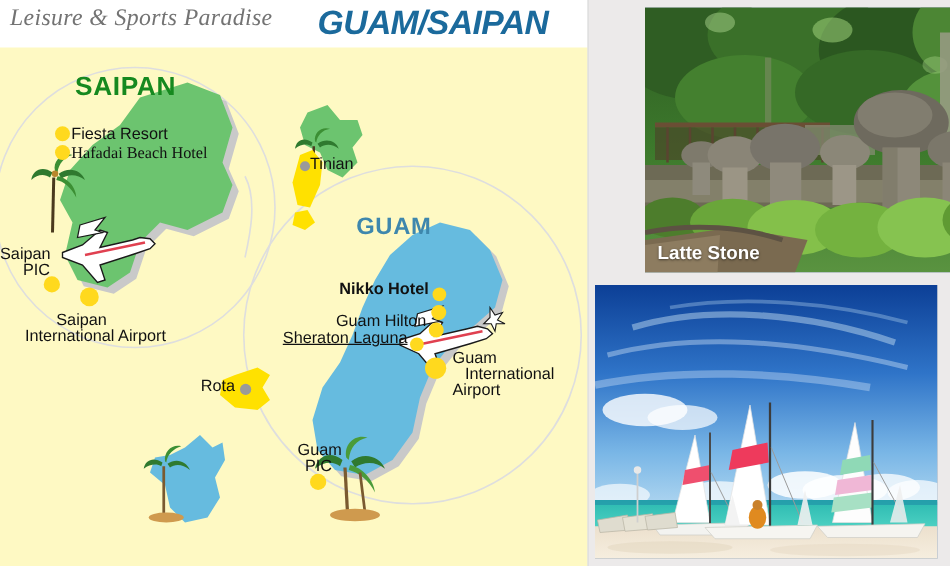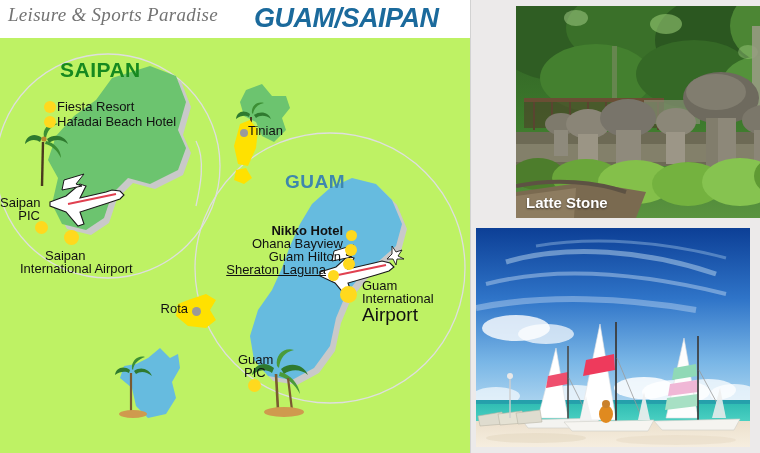--- a/index.html
+++ b/index.html
@@ -31,21 +31,21 @@
     font-weight:bold;
     font-size:27px;
     color:#1b6a9c;
     letter-spacing:-0.5px;
     white-space:nowrap;
   }
 
   
   #map-panel{
     position:absolute;left:0;top:38px;width:470px;height:415px;
-    background:#bef264;
+    background:#fef9c3;
     overflow:hidden;
   }
   #map-svg{position:absolute;left:0;top:0;}
 
   .map-label{
     position:absolute;
     font-family:"Liberation Sans", sans-serif;
     color:#111111;
     white-space:nowrap;
     line-height:1.05;
@@ -204,21 +204,21 @@
       </g>
 
     </svg>
 
     <div class="region-title" id="saipan-title">SAIPAN</div>
 
     <div class="dot" style="left:44px;top:63px;width:12px;height:12px;"></div>
     <div class="map-label" style="left:57px;top:62px;font-size:13px;text-align:center;">Fiesta Resort</div>
 
     <div class="dot" style="left:44px;top:78px;width:12px;height:12px;"></div>
-    <div class="map-label" style="left:57px;top:77px;font-size:13px;">Hafadai Beach Hotel</div>
+    <div class="map-label" style="left:57px;top:77px;font-size:13px;font-family:Liberation Serif, serif;">Hafadai Beach Hotel</div>
 
     <div class="dot" style="left:35px;top:183px;width:13px;height:13px;"></div>
     <div class="map-label lbl-right" style="left:0px;top:158px;width:40px;font-size:13px;">Saipan</div>
     <div class="map-label lbl-right" style="left:0px;top:171px;width:40px;font-size:13px;">PIC</div>
 
     <div class="dot" style="left:64px;top:192px;width:15px;height:15px;"></div>
     <div class="map-label" style="left:45px;top:211px;font-size:13px;">Saipan</div>
     <div class="map-label" style="left:20px;top:224px;font-size:13px;">International Airport</div>
 
     <div class="dot dot-grey" style="left:240px;top:91px;width:8px;height:8px;"></div>
@@ -226,32 +226,31 @@
 
     <div class="dot dot-grey" style="left:192px;top:269px;width:9px;height:9px;"></div>
     <div class="map-label lbl-right" style="left:140px;top:264px;width:48px;font-size:13px;">Rota</div>
 
     <div class="region-title" id="guam-title">GUAM</div>
 
     <div class="dot" style="left:346px;top:192px;width:11px;height:11px;"></div>
     <div class="map-label lbl-right" style="left:230px;top:186px;width:113px;font-size:13px;font-weight:bold;">Nikko Hotel</div>
 
     <div class="dot" style="left:345px;top:206px;width:12px;height:12px;"></div>
-    <div class="map-label lbl-right" style="left:218px;top:199px;width:125px;font-size:13px;">Ohana Bayview</div>
 
     <div class="dot" style="left:343px;top:220px;width:12px;height:12px;"></div>
     <div class="map-label lbl-right" style="left:230px;top:212px;width:111px;font-size:13px;">Guam Hilton</div>
 
     <div class="dot" style="left:328px;top:232px;width:11px;height:11px;"></div>
     <div class="map-label lbl-right" style="left:200px;top:225px;width:126px;font-size:13px;text-decoration:underline;">Sheraton Laguna</div>
 
     <div class="dot" style="left:340px;top:248px;width:17px;height:17px;"></div>
     <div class="map-label" style="left:362px;top:241px;font-size:13px;">Guam</div>
-    <div class="map-label" style="left:362px;top:254px;font-size:13px;">International</div>
-    <div class="map-label" style="left:362px;top:267px;font-size:19px;">Airport</div>
+    <div class="map-label" style="left:372px;top:254px;font-size:13px;">International</div>
+    <div class="map-label" style="left:362px;top:267px;font-size:13px;">Airport</div>
 
     <div class="dot" style="left:248px;top:341px;width:13px;height:13px;"></div>
     <div class="map-label" style="left:238px;top:315px;font-size:13px;">Guam</div>
     <div class="map-label" style="left:244px;top:328px;font-size:13px;">PIC</div>
 
   </div>
 
   <div id="divider"></div>
 
   <div id="photo-col">

